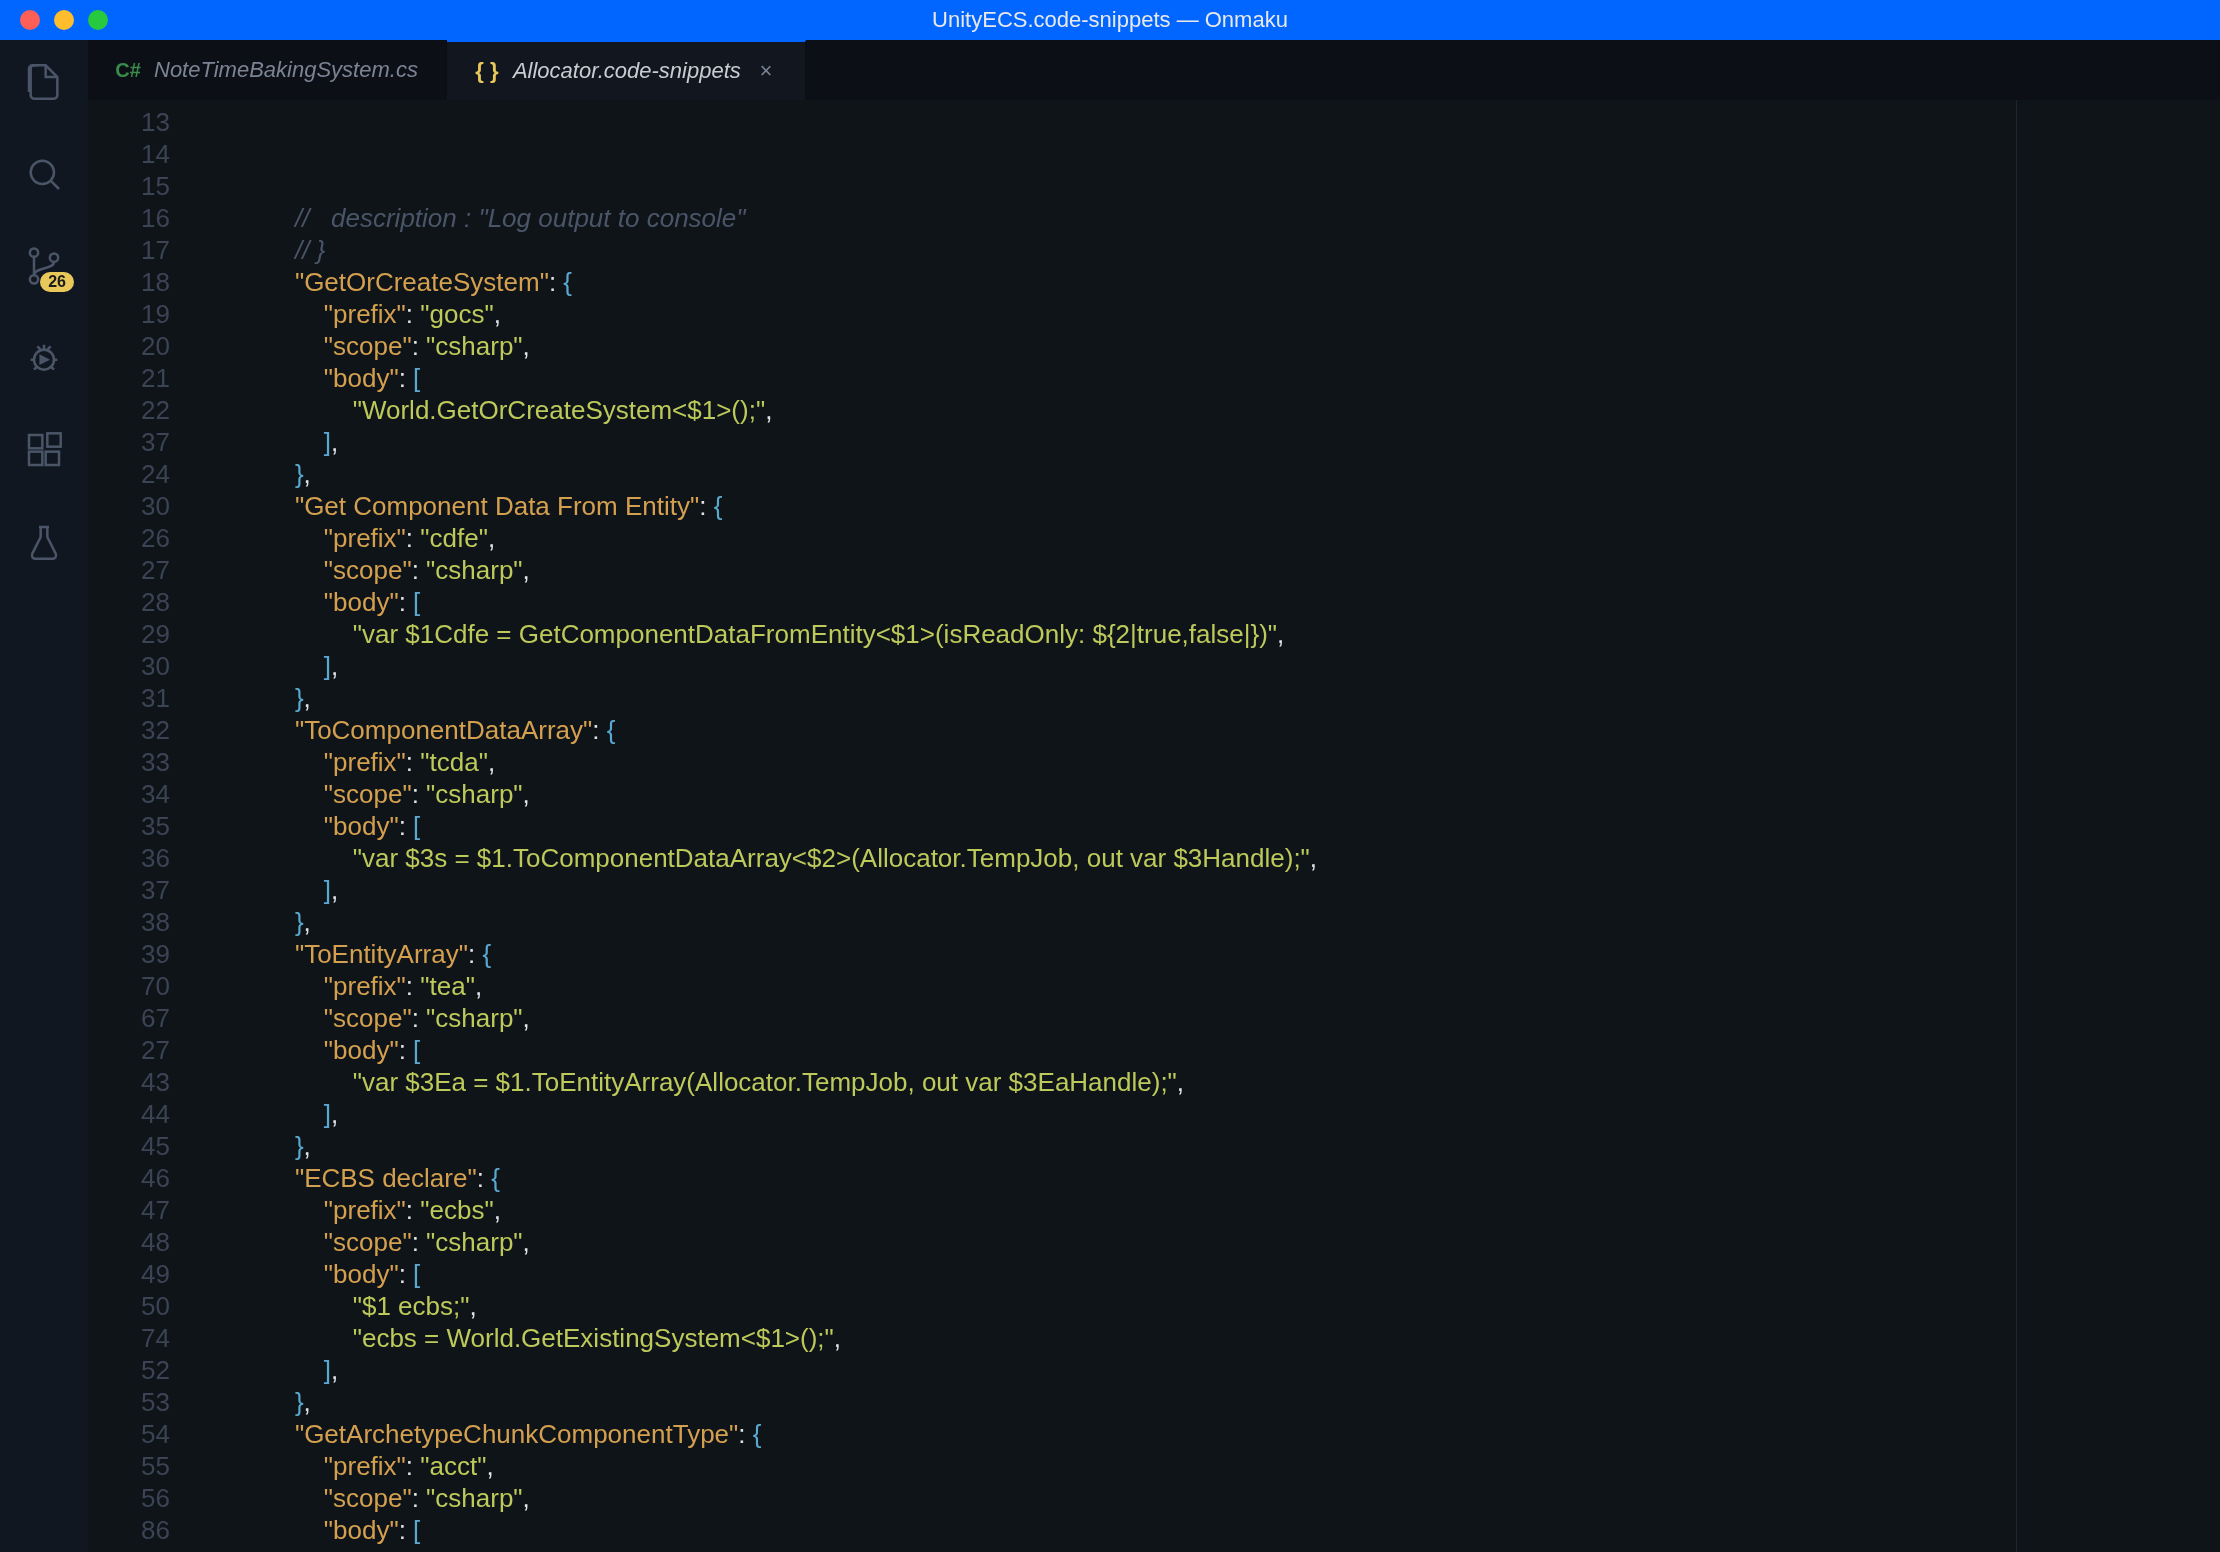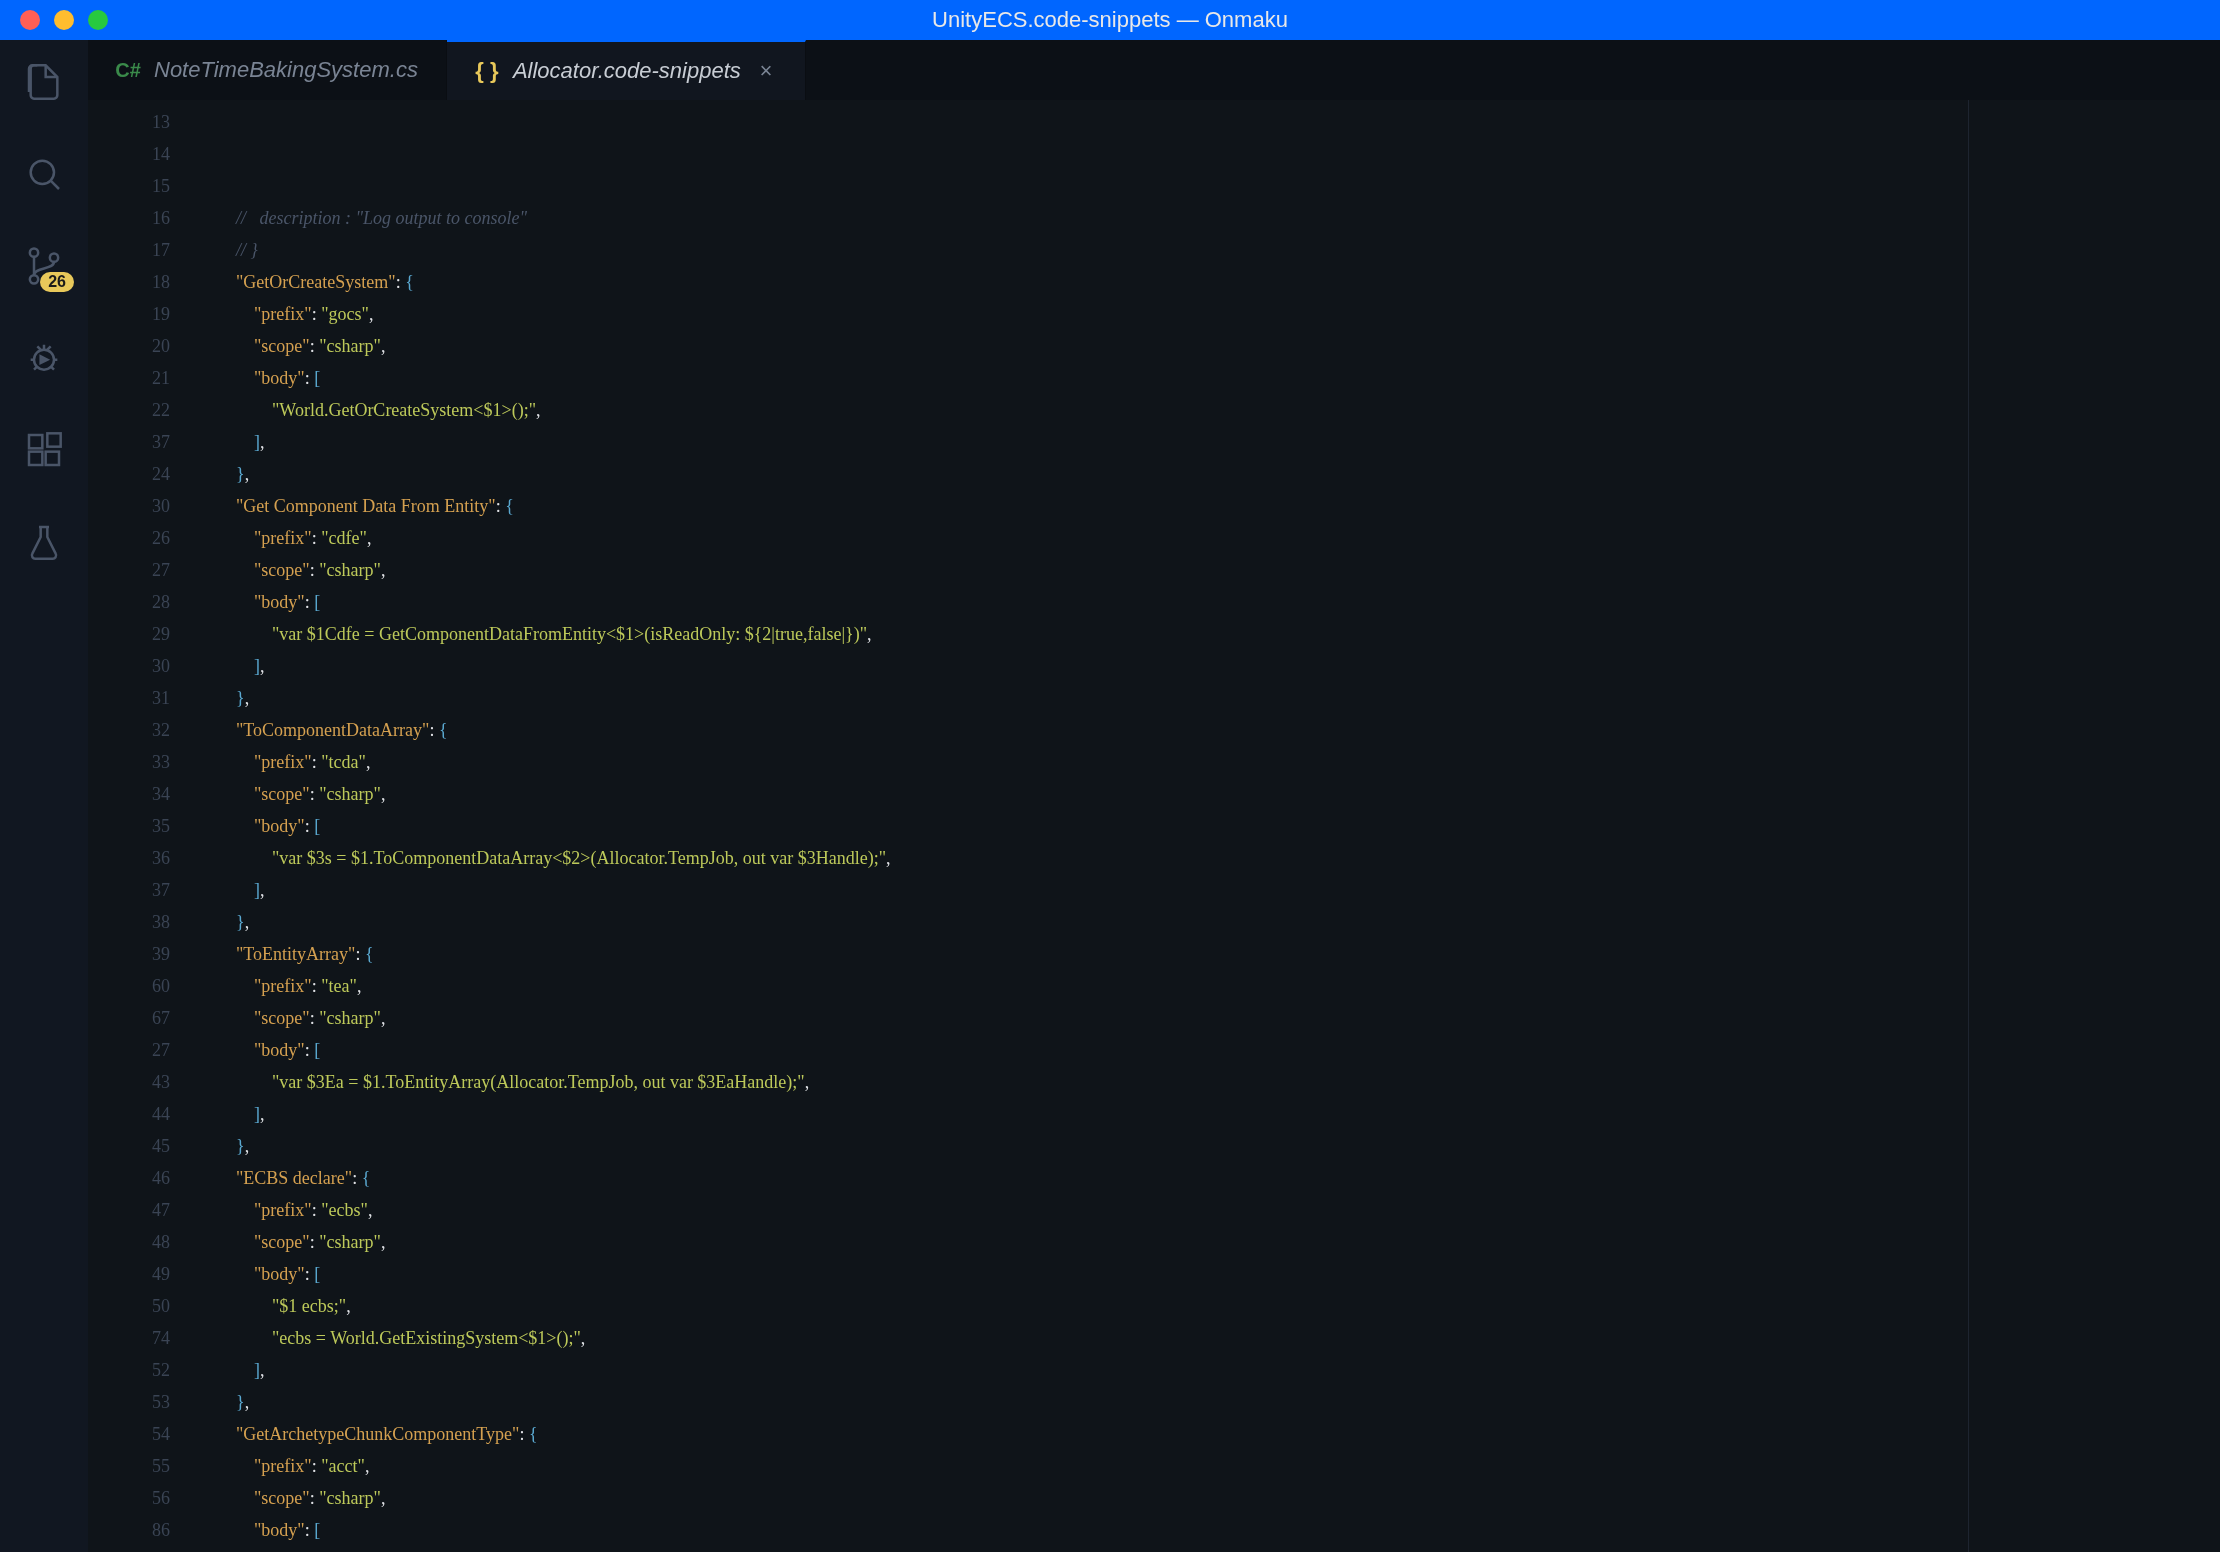--- a/index.html
+++ b/index.html
@@ -122,23 +122,24 @@
       color: #7a8494;
       font-size: 22px;
       display: flex;
       align-items: center;
       justify-content: center;
     }
     .editor-body {
       flex: 1;
       display: flex;
       overflow: hidden;
-      font-family: Liberation Serif, serif;
-      font-size: 18px;
+      font-family: Liberation Sans, sans-serif;
+      font-size: 26px;
       line-height: 32px;
+      gap: 48px;
     }
     .gutter {
       width: 130px;
       text-align: right;
       padding-right: 48px;
       color: #3a4454;
       background: #0f1419;
       user-select: none;
       padding-top: 6px;
     }
@@ -258,21 +259,21 @@
           <div class="gutter-line">30</div>
           <div class="gutter-line">31</div>
           <div class="gutter-line">32</div>
           <div class="gutter-line">33</div>
           <div class="gutter-line">34</div>
           <div class="gutter-line">35</div>
           <div class="gutter-line">36</div>
           <div class="gutter-line">37</div>
           <div class="gutter-line">38</div>
           <div class="gutter-line">39</div>
-          <div class="gutter-line">60</div>
+          <div class="gutter-line">70</div>
           <div class="gutter-line">67</div>
           <div class="gutter-line">27</div>
           <div class="gutter-line">43</div>
           <div class="gutter-line">44</div>
           <div class="gutter-line">45</div>
           <div class="gutter-line">46</div>
           <div class="gutter-line">47</div>
           <div class="gutter-line">48</div>
           <div class="gutter-line">49</div>
           <div class="gutter-line">50</div>

